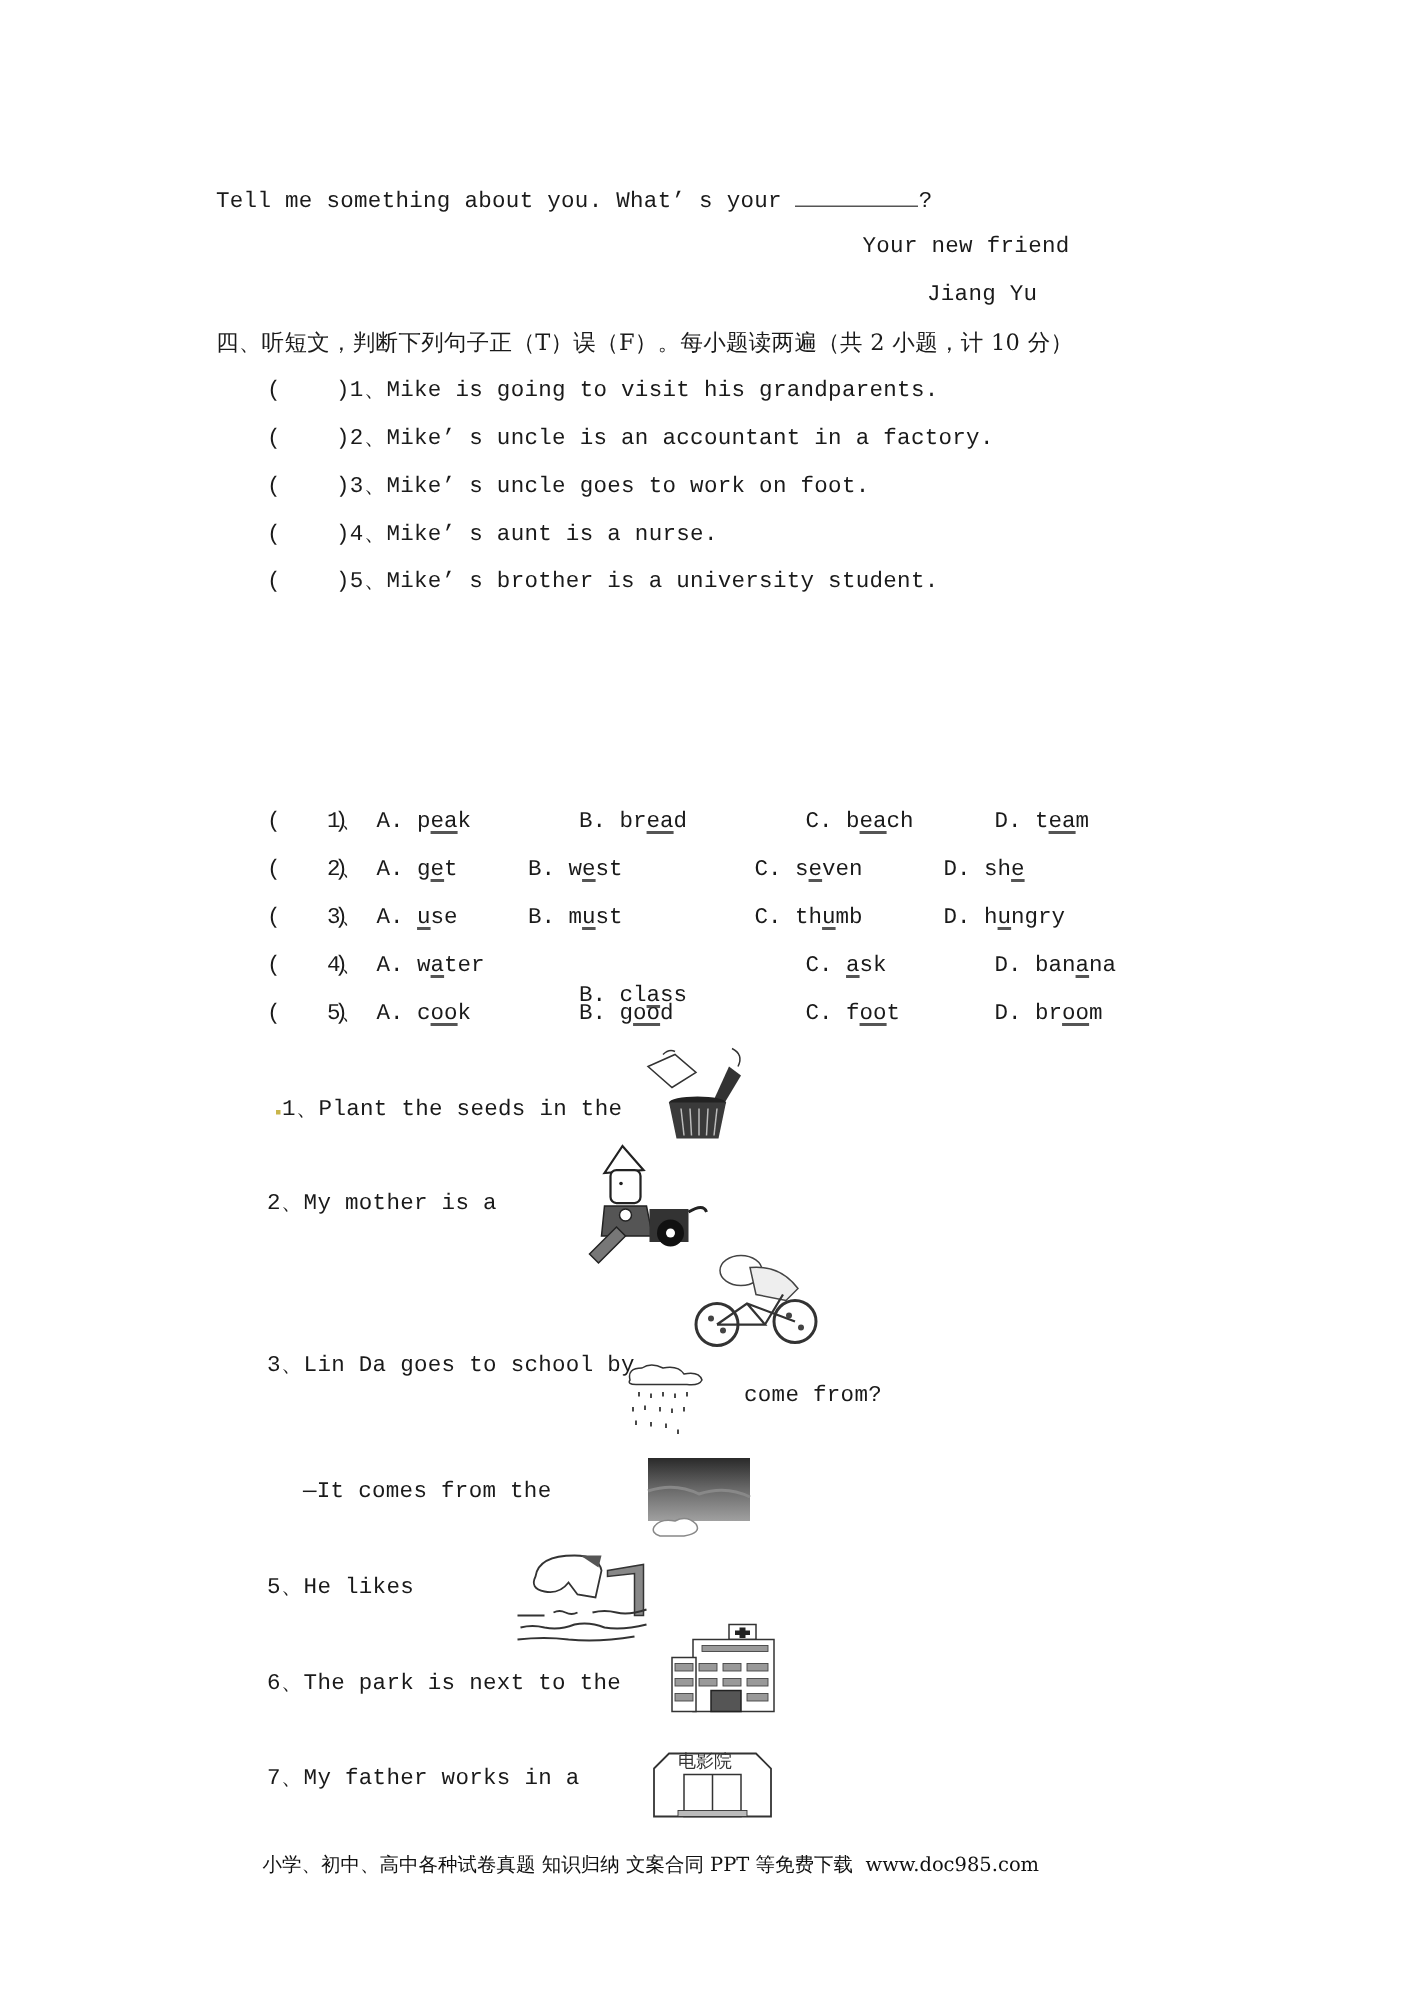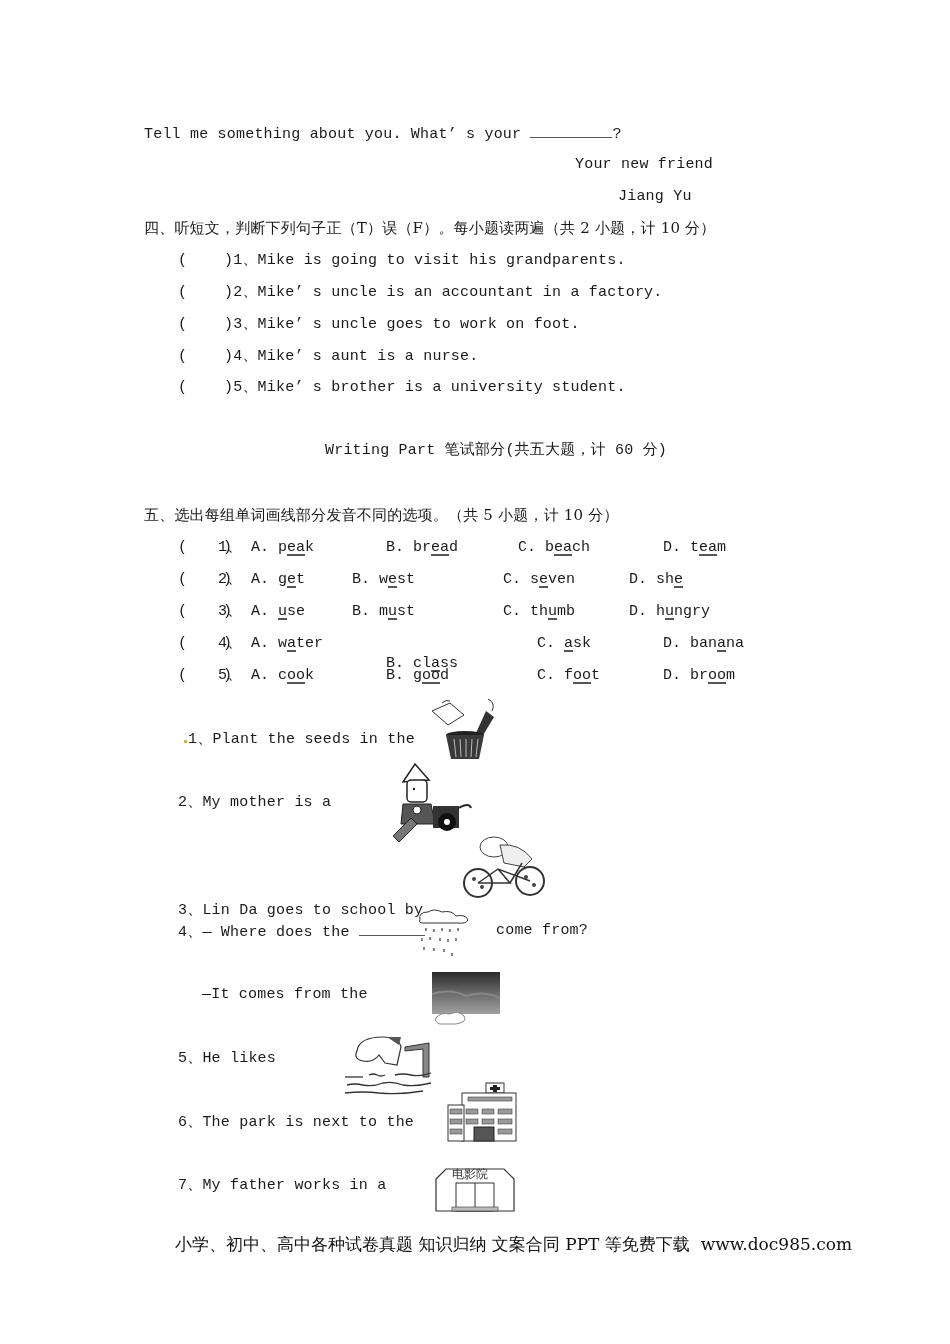--- a/index.html
+++ b/index.html
@@ -6,52 +6,50 @@
   body { width: 950px; height: 1344px; position: relative; overflow: hidden;
          font-family: "Liberation Mono", "DejaVu Sans Mono", monospace; color: #1a1a1a; }
   .page { position: absolute; left: 0; top: 0; width: 904px; height: 1344px; }
   .line { position: absolute; font-size: 15px; line-height: 20px; white-space: pre; letter-spacing: 0.2px; }
   .cn { font-family: "DejaVu Serif", "Liberation Serif", serif; font-size: 15px; }
   .blank { display: inline-block; border-bottom: 1.5px solid #555; vertical-align: baseline; height: 14px; }
   u.ul { text-decoration: underline; text-underline-offset: 3px; text-decoration-thickness: 1.5px; text-decoration-color: #555; }
   .opt { position: absolute; font-size: 15px; line-height: 20px; white-space: pre; }
   .mark { display: inline-block; width: 3px; height: 3px; background: #c9b54a; vertical-align: baseline; margin-right: 1px; }
   .pic { position: absolute; }
-  .footer { position: absolute; left: 175px; top: 1234px; font-family: "DejaVu Serif", "Liberation Serif", serif; font-size: 17px; line-height: 20px; white-space: pre; color: #111; text-align: center; }
+  .footer { position: absolute; left: 175px; top: 1234px; font-family: "DejaVu Serif", "Liberation Serif", serif; font-size: 13px; line-height: 20px; white-space: pre; color: #111; text-align: center; }
 </style>
 </head>
 <body>
 
 <div class="page">
 
   <div class="line" style="left:144px; top:123px;"><span>Tell me something about you. What’ s your </span><span class="blank" style="width:82px;"></span><span>?</span></div>
   <div class="line" style="left:575px; top:155px;">Your new friend</div>
   <div class="line" style="left:618px; top:187px;">Jiang Yu</div>
 
   <div class="line cn" style="left:144px; top:218px;">四、听短文，判断下列句子正（T）误（F）。每小题读两遍（共 2 小题，计 10 分）</div>
   <div>
     <div class="line" style="left:178px; top:251px;"><span>(    )</span><span>1、Mike is going to visit his grandparents.</span></div>
     <div class="line" style="left:178px; top:283px;"><span>(    )</span><span>2、Mike’ s uncle is an accountant in a factory.</span></div>
     <div class="line" style="left:178px; top:315px;"><span>(    )</span><span>3、Mike’ s uncle goes to work on foot.</span></div>
     <div class="line" style="left:178px; top:347px;"><span>(    )</span><span>4、Mike’ s aunt is a nurse.</span></div>
     <div class="line" style="left:178px; top:378px;"><span>(    )</span><span>5、Mike’ s brother is a university student.</span></div>
   </div>
 
-  <div class="line" style="left:325px; top:441px;">Writing Part 笔试部分(共五大题，计 60 分)</div>
-
-  <div class="line cn" style="left:144px; top:505px;">五、选出每组单词画线部分发音不同的选项。（共 5 小题，计 10 分）</div>
+
 
   <div>
 
     <div>
       <span class="opt" style="left:178px; top:538px;">(    )</span>
       <span class="opt" style="left:218px; top:538px;">1、</span>
       <span class="opt" style="left:251px; top:538px;"><span>A.</span> <span>p</span><u class="ul">ea</u><span>k</span></span>
       <span class="opt" style="left:386px; top:538px;"><span>B.</span> <span>br</span><u class="ul">ea</u><span>d</span></span>
-      <span class="opt" style="left:518px; top:538px;"><span>C.</span> <span>b</span><u class="ul">ea</u><span>ch</span></span>
+      <span class="opt" style="left:537px; top:538px;"><span>C.</span> <span>b</span><u class="ul">ea</u><span>ch</span></span>
       <span class="opt" style="left:663px; top:538px;"><span>D.</span> <span>t</span><u class="ul">ea</u><span>m</span></span>
     </div>
 
     <div>
       <span class="opt" style="left:178px; top:570px;">(    )</span>
       <span class="opt" style="left:218px; top:570px;">2、</span>
       <span class="opt" style="left:251px; top:570px;"><span>A.</span> <span>g</span><u class="ul">e</u><span>t</span></span>
       <span class="opt" style="left:352px; top:570px;"><span>B.</span> <span>w</span><u class="ul">e</u><span>st</span></span>
       <span class="opt" style="left:503px; top:570px;"><span>C.</span> <span>s</span><u class="ul">e</u><span>ven</span></span>
       <span class="opt" style="left:629px; top:570px;"><span>D.</span> <span>sh</span><u class="ul">e</u><span></span></span>
@@ -117,21 +115,20 @@
     <path d="M40 12 Q60 10 72 26 L64 34 L44 30 Z" fill="#eee" stroke="#444"></path>
     <circle cx="18" cy="50" r="14" fill="none" stroke="#333" stroke-width="2"></circle>
     <circle cx="70" cy="48" r="14" fill="none" stroke="#333" stroke-width="2"></circle>
     <path d="M18 50 L38 36 L70 48 M38 36 L50 50 L18 50 M50 50 L62 30" stroke="#333" stroke-width="1.5" fill="none"></path>
     <circle cx="14" cy="46" r="2" fill="#444"></circle>
       <circle cx="22" cy="54" r="2" fill="#444"></circle>
     <circle cx="66" cy="44" r="2" fill="#444"></circle>
       <circle cx="74" cy="52" r="2" fill="#444"></circle>
   </svg>
 
-  <div class="line" style="left:178px; top:921px;"><span>4、— Where does the </span><span class="blank" style="width:66px;"></span></div>
   <svg class="pic" style="left:414px; top:908px;" width="62" height="50" viewBox="0 0 62 50">
     <path d="M6 12 Q4 4 14 4 Q20 0 28 4 Q38 2 42 8 Q52 6 54 12 Q52 16 44 15 L10 15 Q4 15 6 12 Z" fill="#fff" stroke="#333" stroke-width="1"></path>
     <g stroke="#444" stroke-width="1.3">
       <line x1="12" y1="20" x2="12" y2="23"></line>
         <line x1="20" y1="21" x2="20" y2="24"></line>
         <line x1="28" y1="20" x2="28" y2="23"></line>
       <line x1="36" y1="21" x2="36" y2="24"></line>
         <line x1="44" y1="20" x2="44" y2="23"></line>
       <line x1="8" y1="30" x2="8" y2="33"></line>
         <line x1="16" y1="29" x2="16" y2="32"></line>

